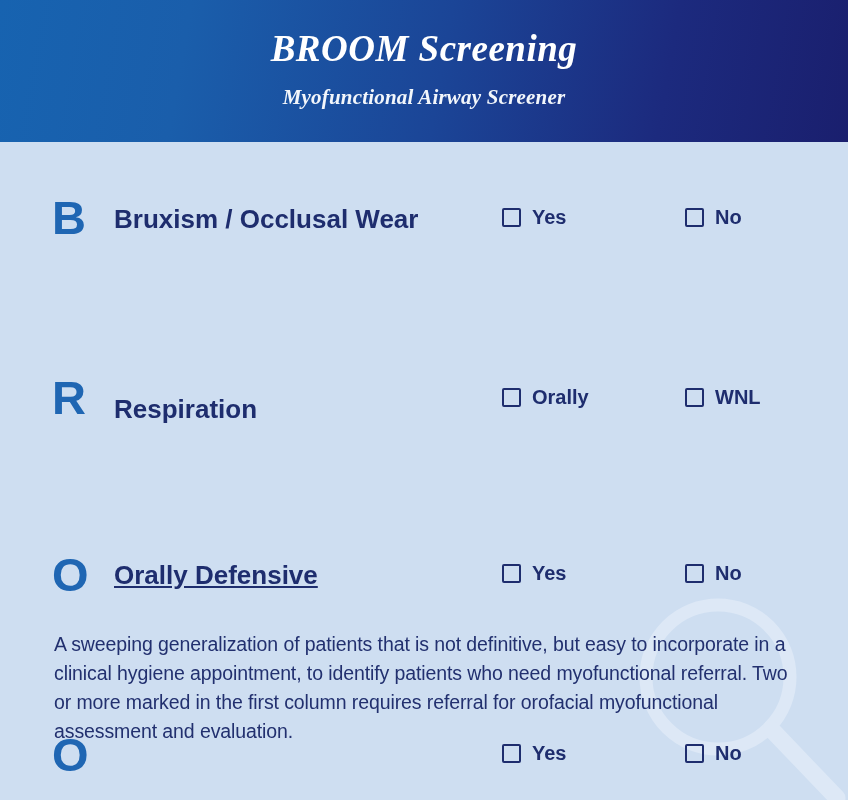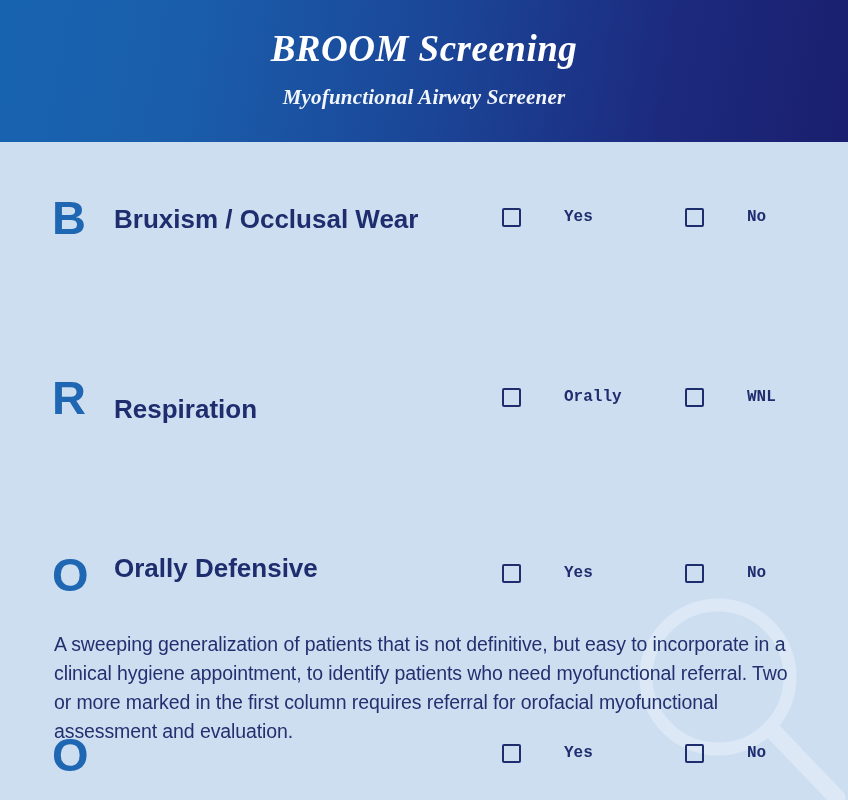--- a/index.html
+++ b/index.html
@@ -109,39 +109,38 @@
   .checkbox {
     width: 15px;
     height: 15px;
     border: 2px solid #1e2d6e;
     border-radius: 2px;
     background: transparent;
     box-sizing: content-box;
     flex: 0 0 auto;
   }
   .opt-label {
-    font-family: Liberation Mono, monospace;
-    font-weight: bold;
-    font-size: 16px;
+    font-family: Liberation Sans, sans-serif;
+    font-weight: bold;
+    font-size: 20px;
     line-height: 19px;
     color: #1e2d6e;
-    margin-left: 32px;
   }
 
   
   .row-1 .row-letter { top: 52px; }
   .row-1 .row-label  { top: 68px; }
   .row-1 .opt        { top: 66px; }
 
   .row-2 .row-letter { top: 142px; }
   .row-2 .row-label  { top: 168px; }
   .row-2 .opt        { top: 156px; }
 
   .row-3 .row-letter { top: 229px; }
-  .row-3 .row-label  { top: 237px; }
+  .row-3 .row-label  { top: 244px; text-decoration: underline; }
   .row-3 .opt        { top: 242px; }
 
   .row-4 .row-letter { top: 319px; }
   .row-4 .row-label  { top: 334px; }
   .row-4 .opt        { top: 332px; }
 
   
   .note {
     position: absolute;
     left: 54px;

